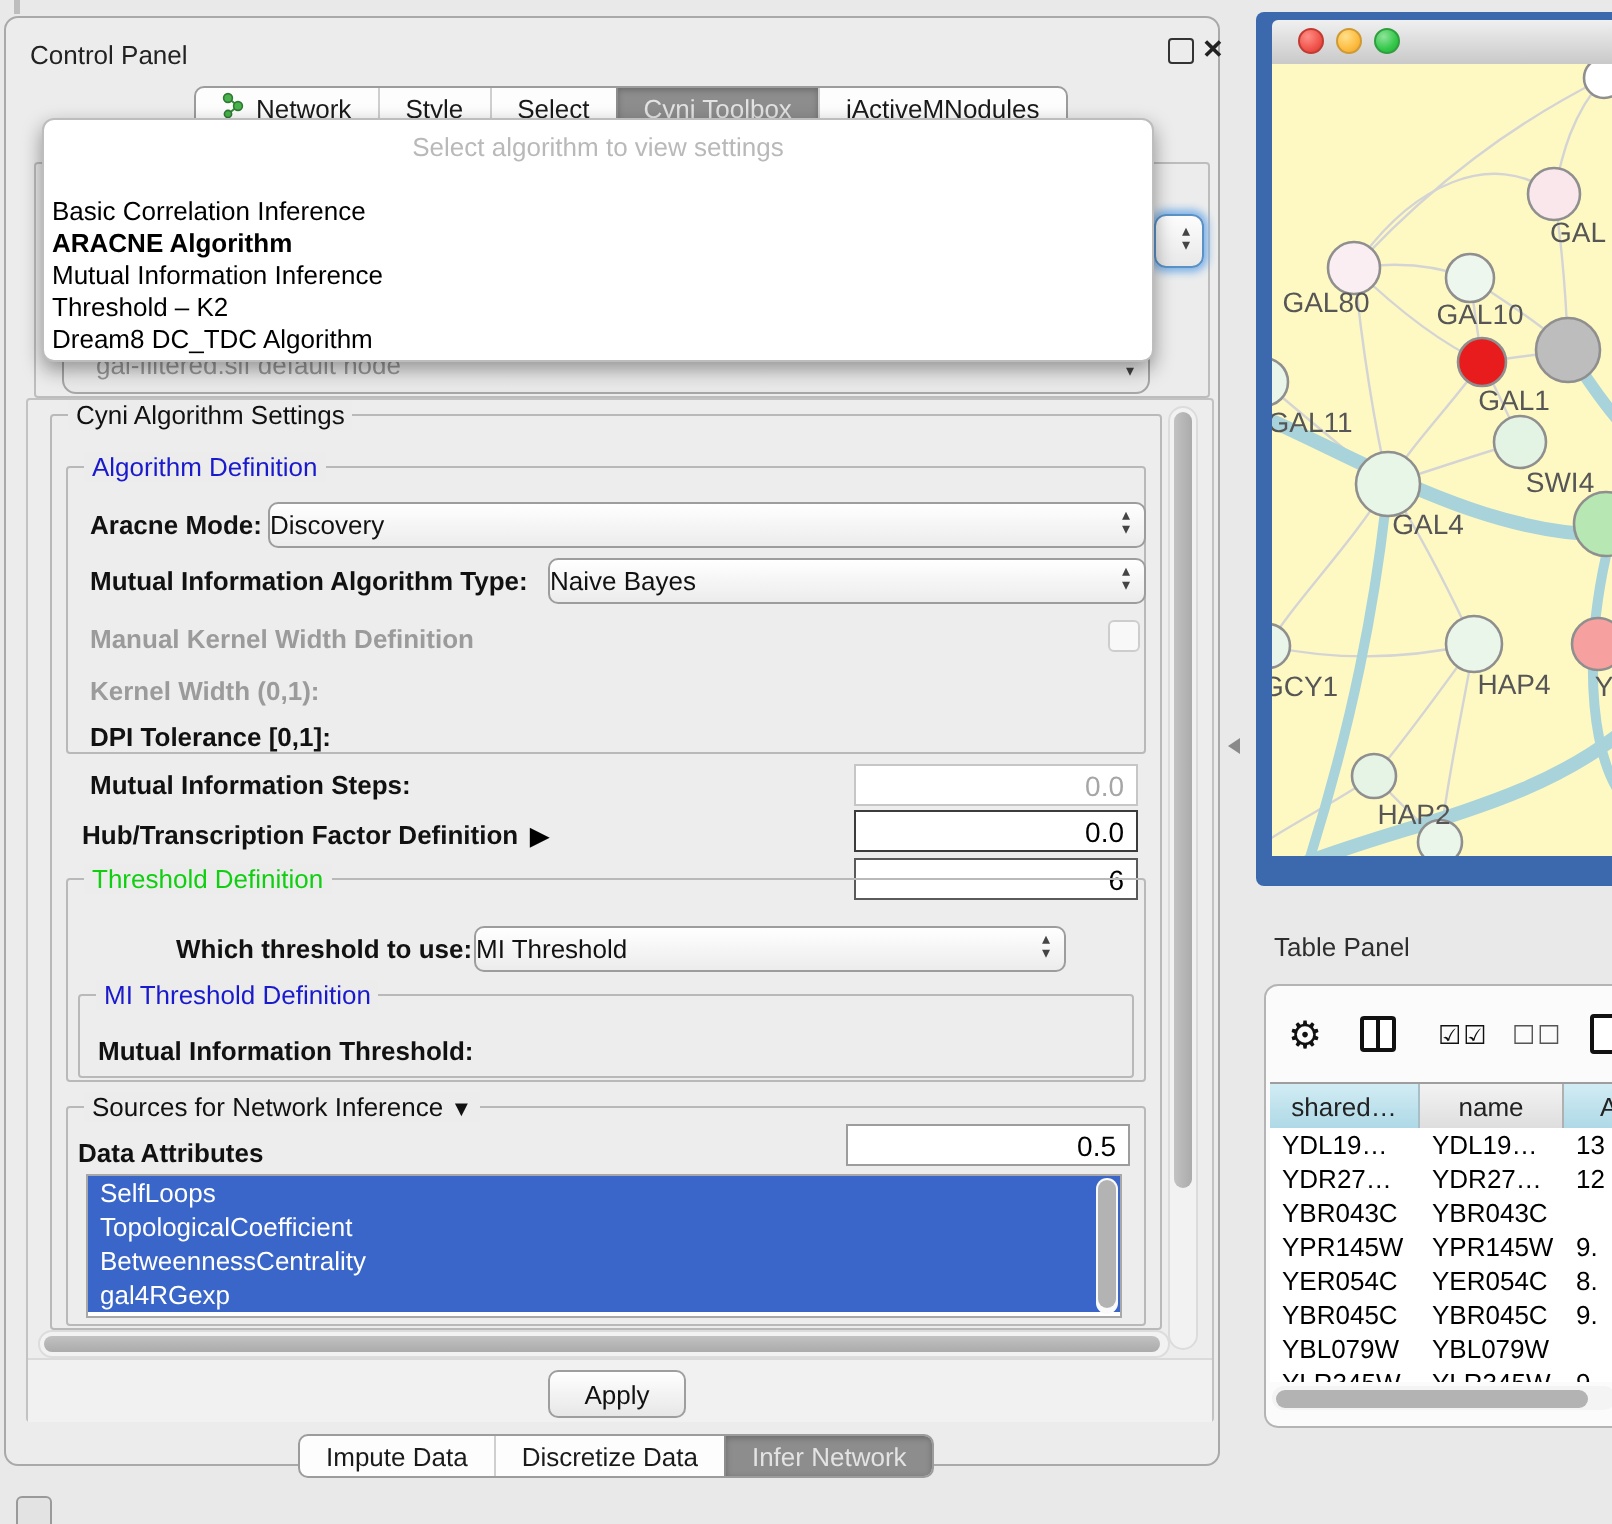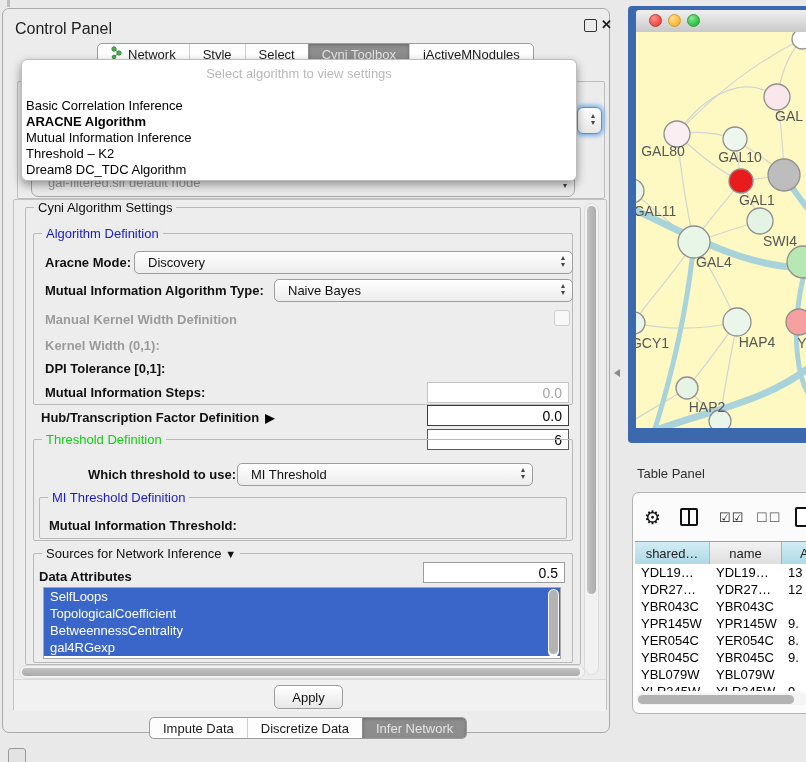--- a/index.html
+++ b/index.html
@@ -1,42 +1,42 @@
 <!DOCTYPE html>
 <html><head>
 <meta charset="utf-8">
 <style>
   html,body{margin:0;padding:0;background:#e9e9e9;font-family:"Liberation Sans",sans-serif;}
   #stage{position:relative;width:806px;height:762px;background:#e9e9e9;overflow:hidden;
          font-size:13px;color:#111;}
   
   #control-panel{position:absolute;left:2px;top:8px;width:608px;height:725px;
     background:#ececec;border:1px solid #a9a9a9;border-radius:7px;box-sizing:border-box;}
-  .cp-title{position:absolute;left:12px;top:11px;font-size:16px;color:#222;}
+  .cp-title{position:absolute;left:12px;top:11px;font-size:13px;color:#222;}
   .cp-float{position:absolute;left:581px;top:10px;width:11px;height:11px;border:1.5px solid #333;border-radius:2px;}
   .cp-close{position:absolute;left:598px;top:8px;font-size:13px;font-weight:bold;color:#222;}
   
   .seg{position:absolute;display:flex;height:22px;background:#fdfdfd;border:1px solid #9c9c9c;
        border-radius:5px;overflow:hidden;box-sizing:border-box;}
   .seg .tab{display:flex;align-items:center;padding:0 13px;font-size:13px;color:#1a1a1a;
        border-left:1px solid #cfcfcf;height:100%;box-sizing:border-box;white-space:nowrap;}
   .seg .tab:first-child{border-left:none;}
   .seg .tab.sel{background:#8d8d8d;color:#e3e3e3;border-left-color:#8d8d8d;box-shadow:inset 0 1px 3px rgba(0,0,0,.25);}
   .net-ico{margin-right:5px;}
   
   .grp{position:absolute;border:1px solid #b9b9b9;border-radius:2px;box-sizing:border-box;}
   .grp-legend{position:absolute;top:-8px;left:8px;background:#ececec;padding:0 4px;font-size:13px;white-space:nowrap;}
   .lg-blue{color:#1a1acd;}
   .lg-green{color:#10cf10;}
   .lbl{position:absolute;font-size:13px;font-weight:bold;color:#111;white-space:nowrap;}
   .lbl.dis{color:#9b9b9b;}
   
   .combo{position:absolute;height:23px;background:linear-gradient(#ffffff,#ececec);
     border:1px solid #9d9d9d;border-radius:5px;box-sizing:border-box;display:flex;align-items:center;
-    padding-left:13px;font-size:13px;color:#111;}
+    padding-left:0;font-size:13px;color:#111;}
   .stepper{position:absolute;right:7px;top:2px;display:flex;flex-direction:column;line-height:7px;
     font-size:8px;color:#444;}
   
   .tfield{position:absolute;height:21px;background:#fff;box-sizing:border-box;display:flex;
     align-items:center;justify-content:flex-end;padding-right:6px;font-size:14px;margin-top:48px;}
   .tf-dis{border:1px solid #c6c6c6;color:#a6a6a6;}
   .tf-strong{border:1.5px solid #3c3c3c;color:#000;}
   .tf-med{border:1px solid #5a5a5a;color:#000;}
   .tf-norm{border:1px solid #9d9d9d;color:#000;}
   .chk{position:absolute;width:14px;height:14px;border:1px solid #cdcdcd;border-radius:3px;background:#f8f8f8;}
@@ -164,21 +164,21 @@
       <div class="it" style="top:86px;">Threshold – K2</div>
       <div class="it" style="top:102px;">Dream8 DC_TDC Algorithm</div>
     </div>
 
     <div id="settings"></div>
 
     <div class="grp" style="left:22px;top:198px;width:556px;height:458px;">
       <span class="grp-legend">Cyni Algorithm Settings</span>
     </div>
 
-    <div class="grp" style="left:30px;top:224px;width:540px;height:172px;">
+    <div class="grp" style="left:30px;top:224px;width:540px;height:144px;">
       <span class="grp-legend lg-blue">Algorithm Definition</span>
     </div>
     <span class="lbl" style="left:42px;top:246px;">Aracne Mode:</span>
     <div class="combo" style="left:131px;top:242px;width:439px;">
       <span>Discovery</span>
       <span class="stepper">
           <span>▴</span>
           <span>▾</span>
         </span>
     </div>

